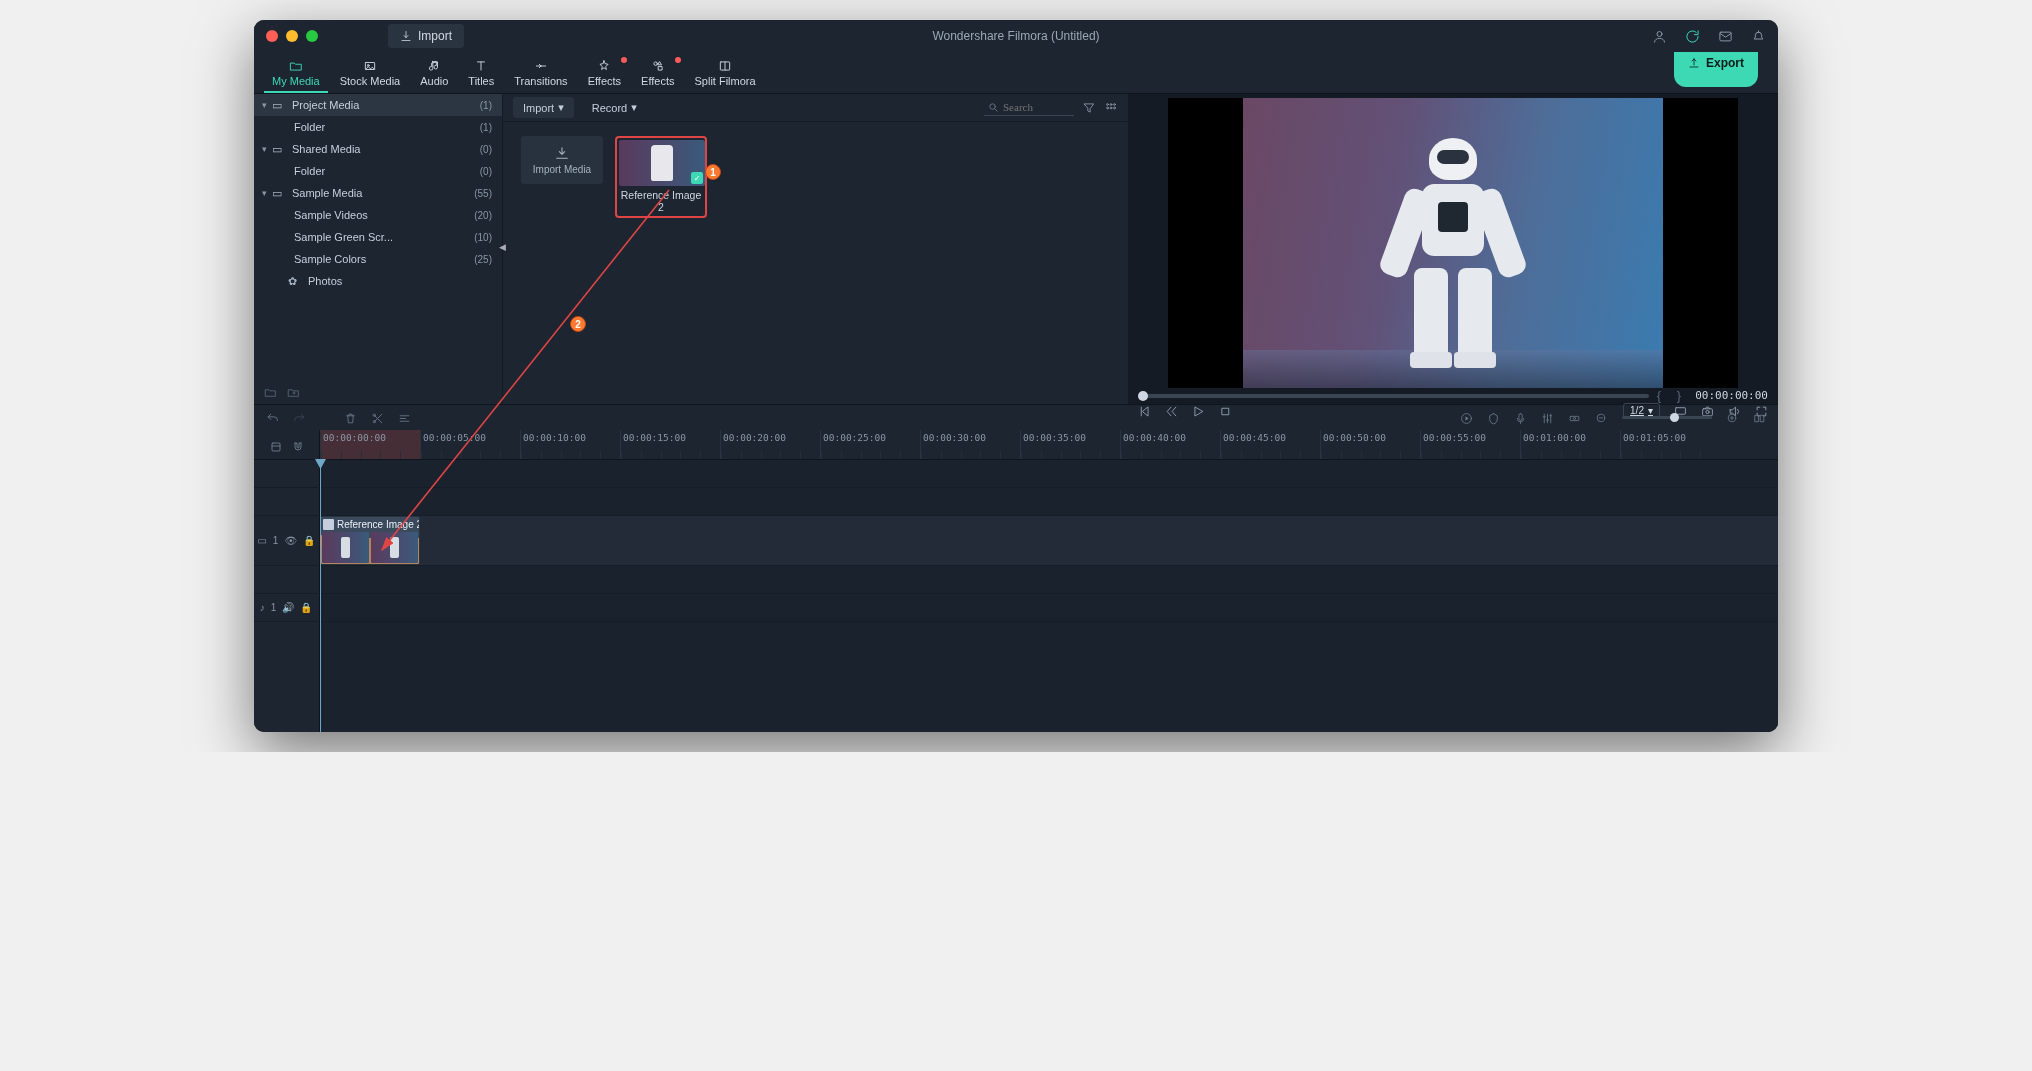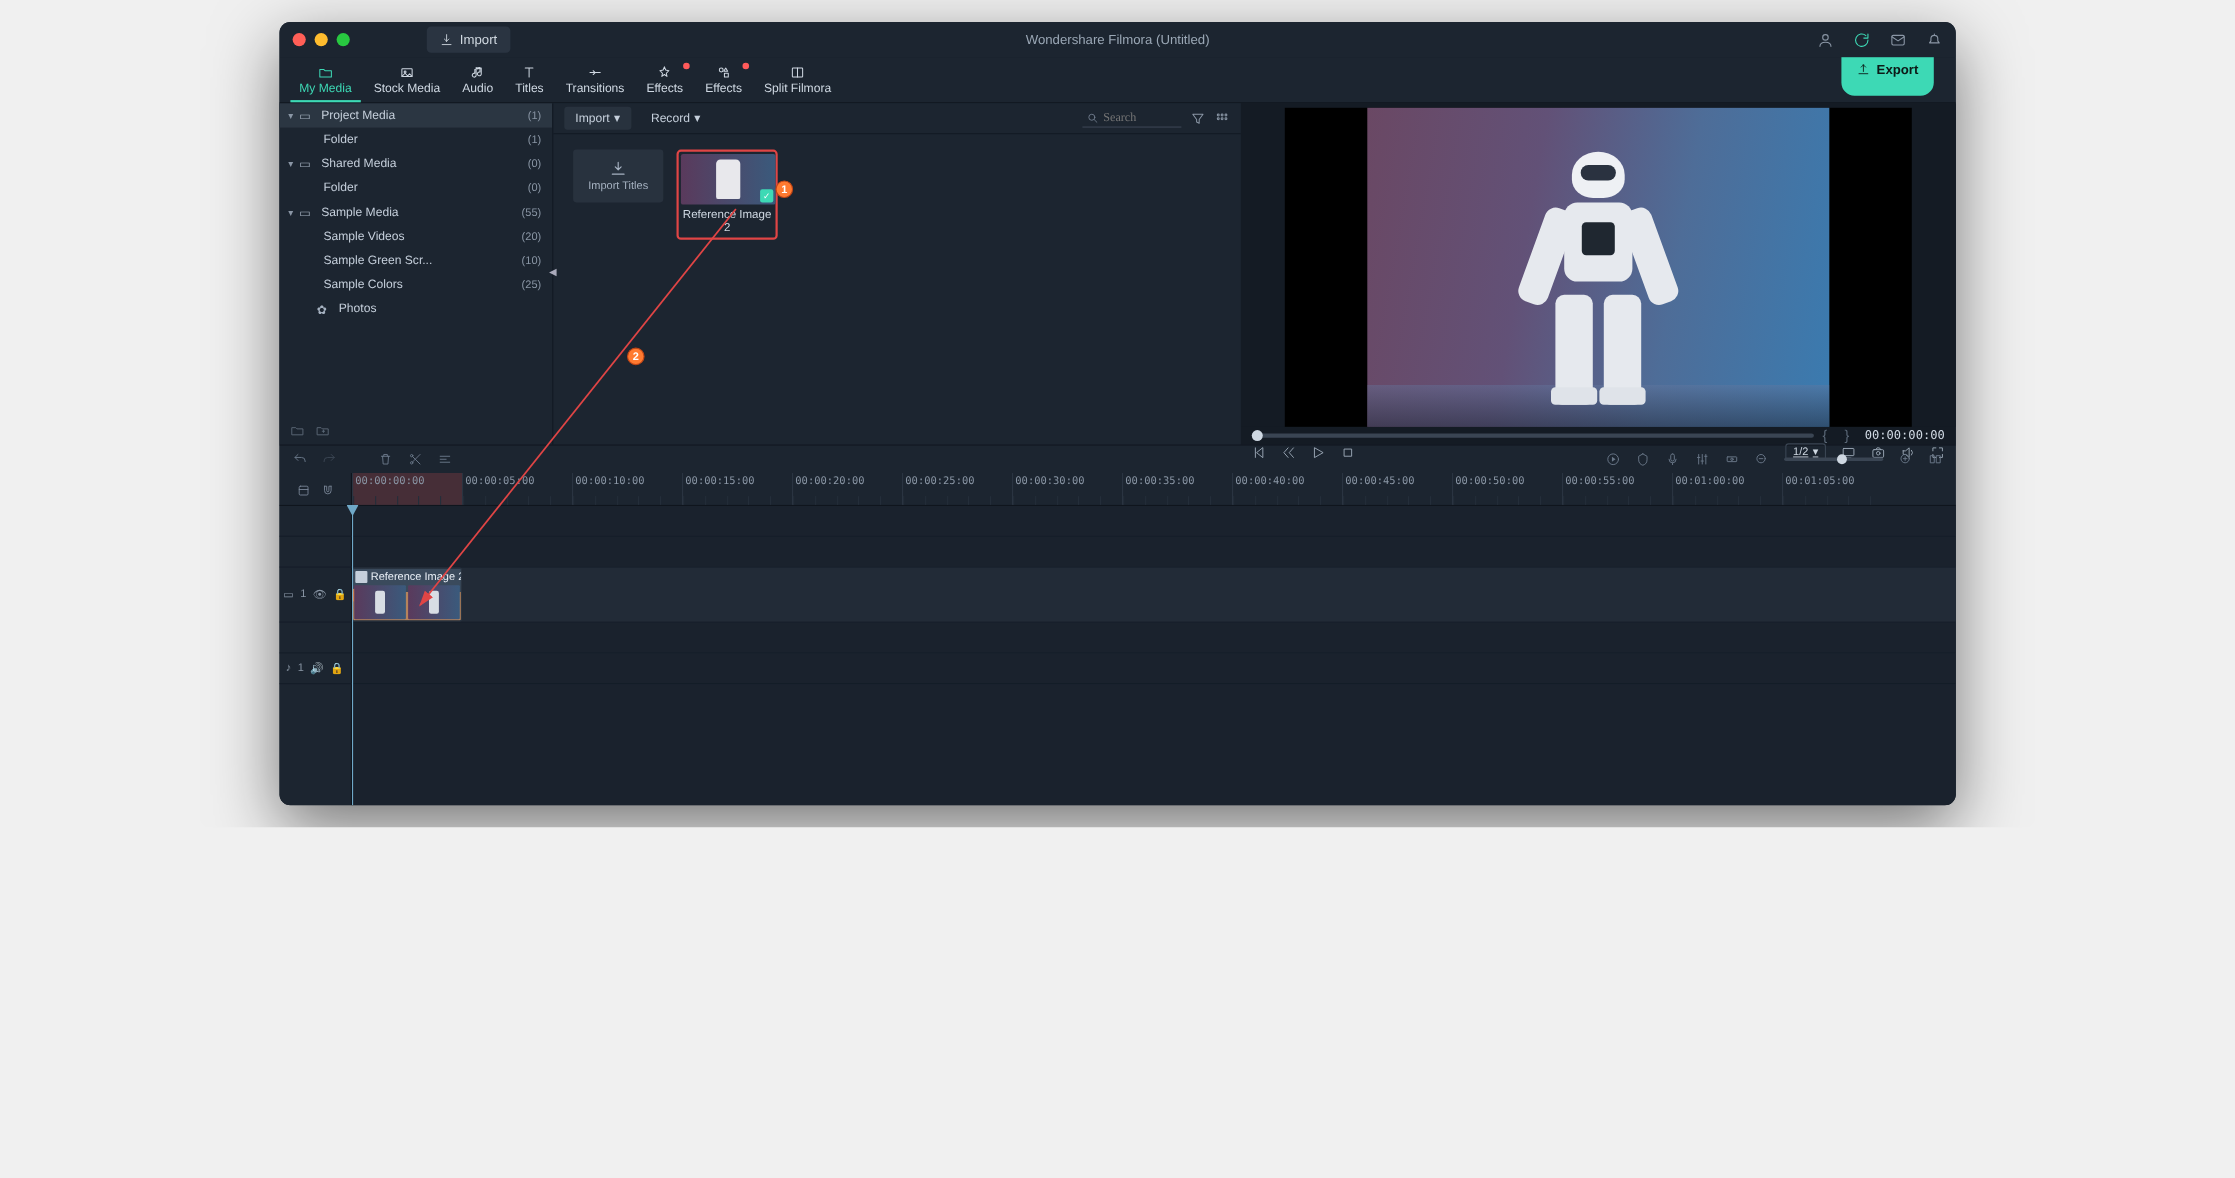--- a/index.html
+++ b/index.html
@@ -336,21 +336,21 @@
               <circle cx="12" cy="12" r="1.5"></circle>
               <circle cx="18" cy="12" r="1.5"></circle>
             </svg></div>
       </div>
       <div class="media-grid">
         <div class="media-card">
           <div class="import-card">
             <svg class="icon" viewBox="0 0 24 24" style="width:16px;height:16px">
                 <path d="M12 4v10m0 0l-4-4m4 4l4-4M4 20h16"></path>
               </svg>
-            <span>Import Titles</span>
+            <span>Import Media</span>
           </div>
         </div>
         <div class="media-card" style="position:relative">
           <div class="thumb-card">
             <div class="thumb">
               <div class="thumb-robot"></div>
               <div class="thumb-check">✓</div>
             </div>
             <div class="thumb-label">Reference Image 2</div>
           </div>

